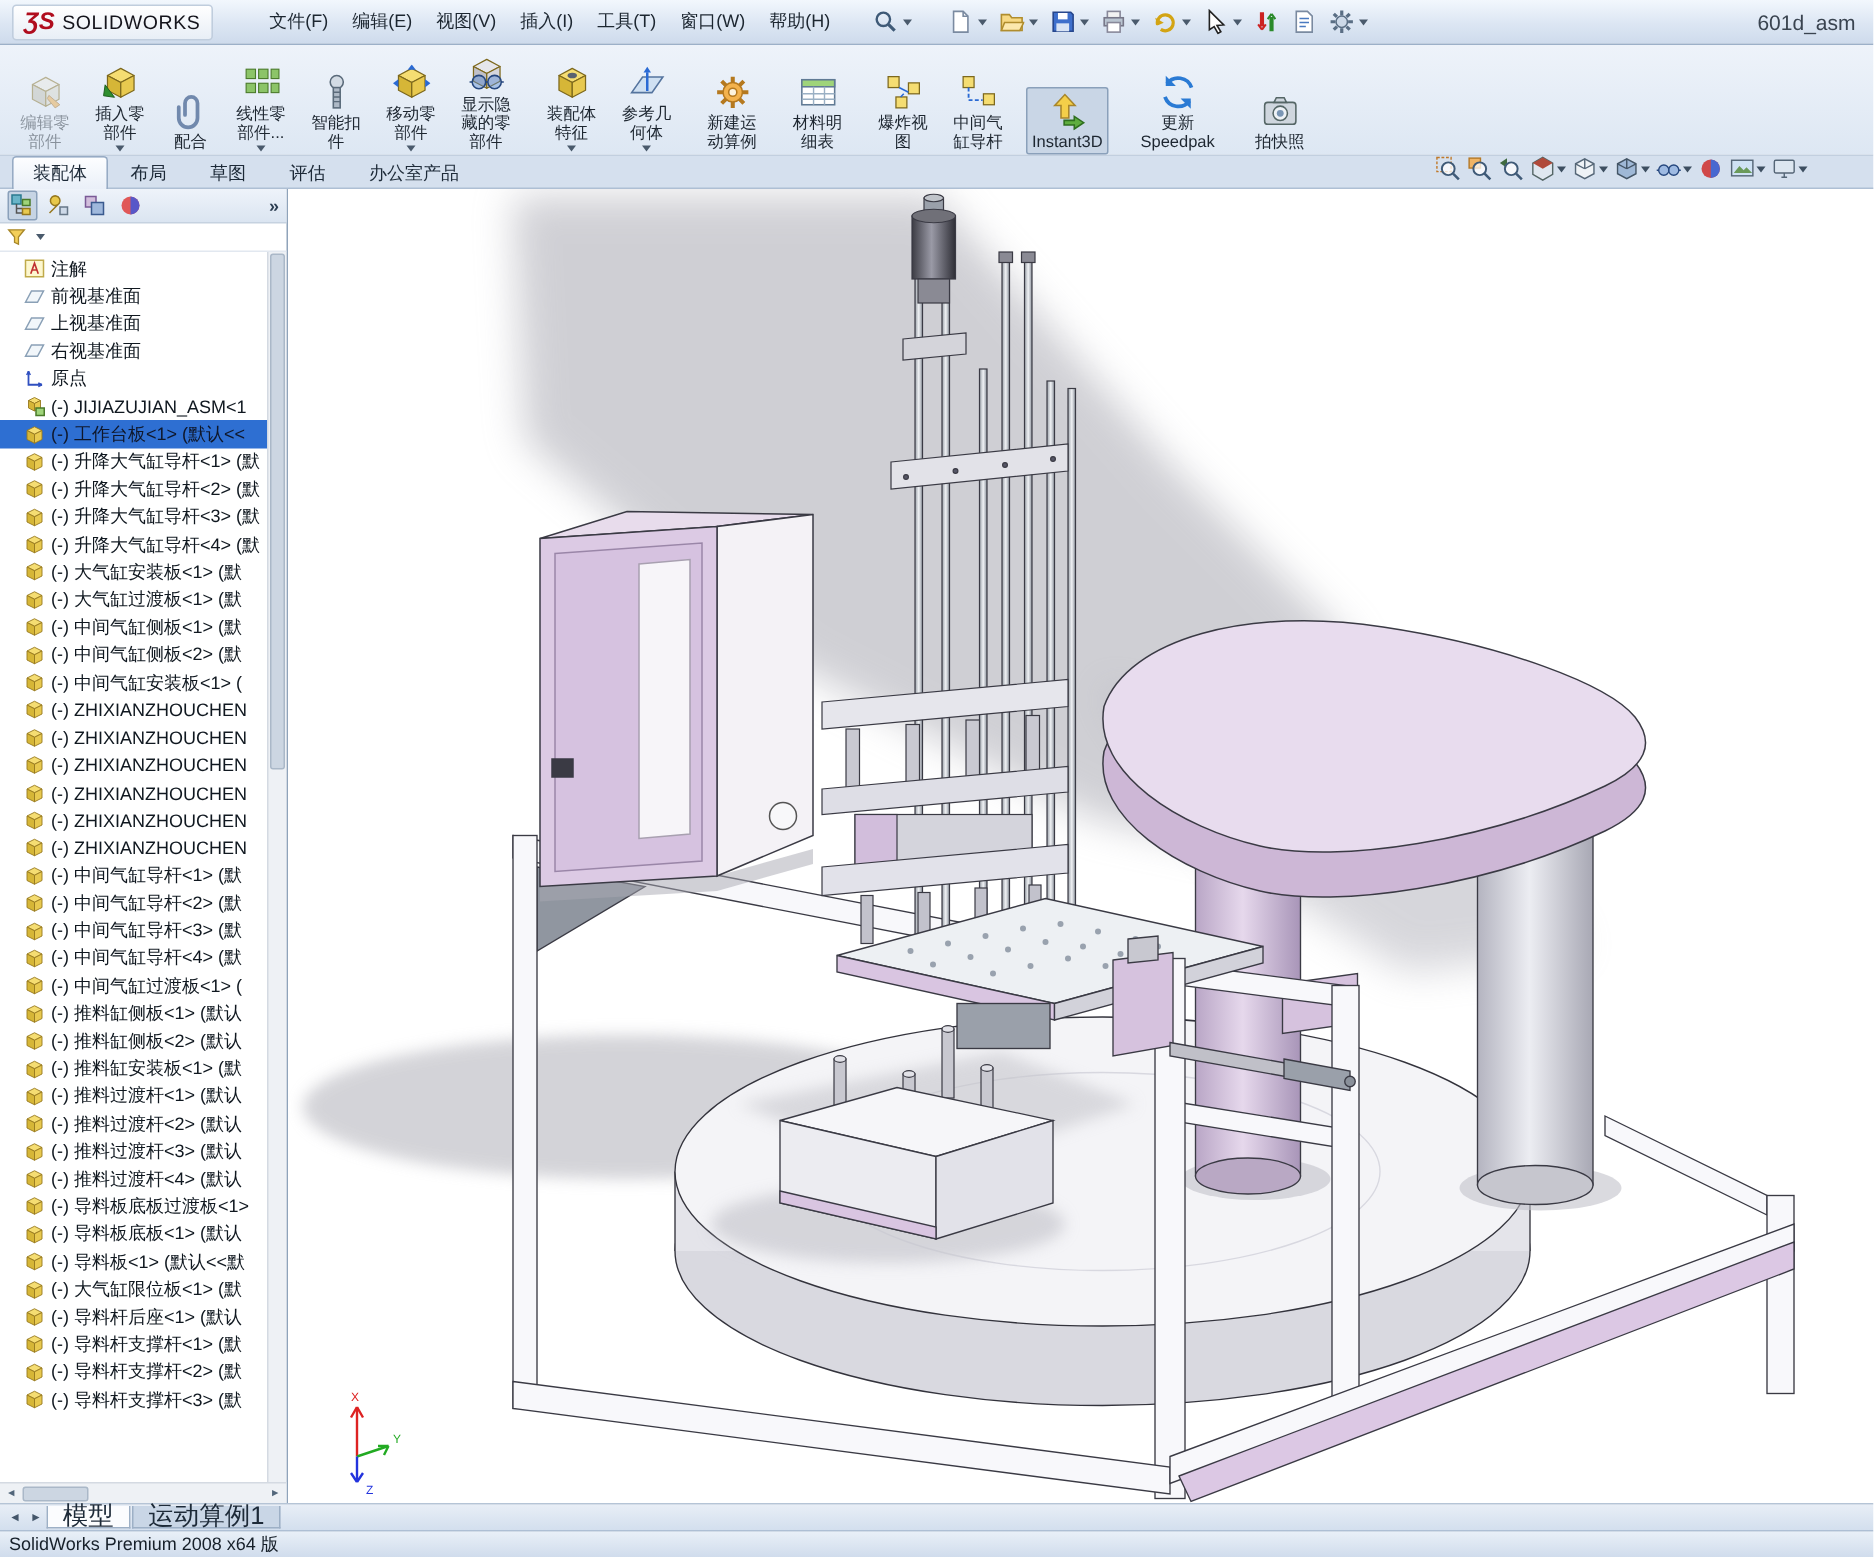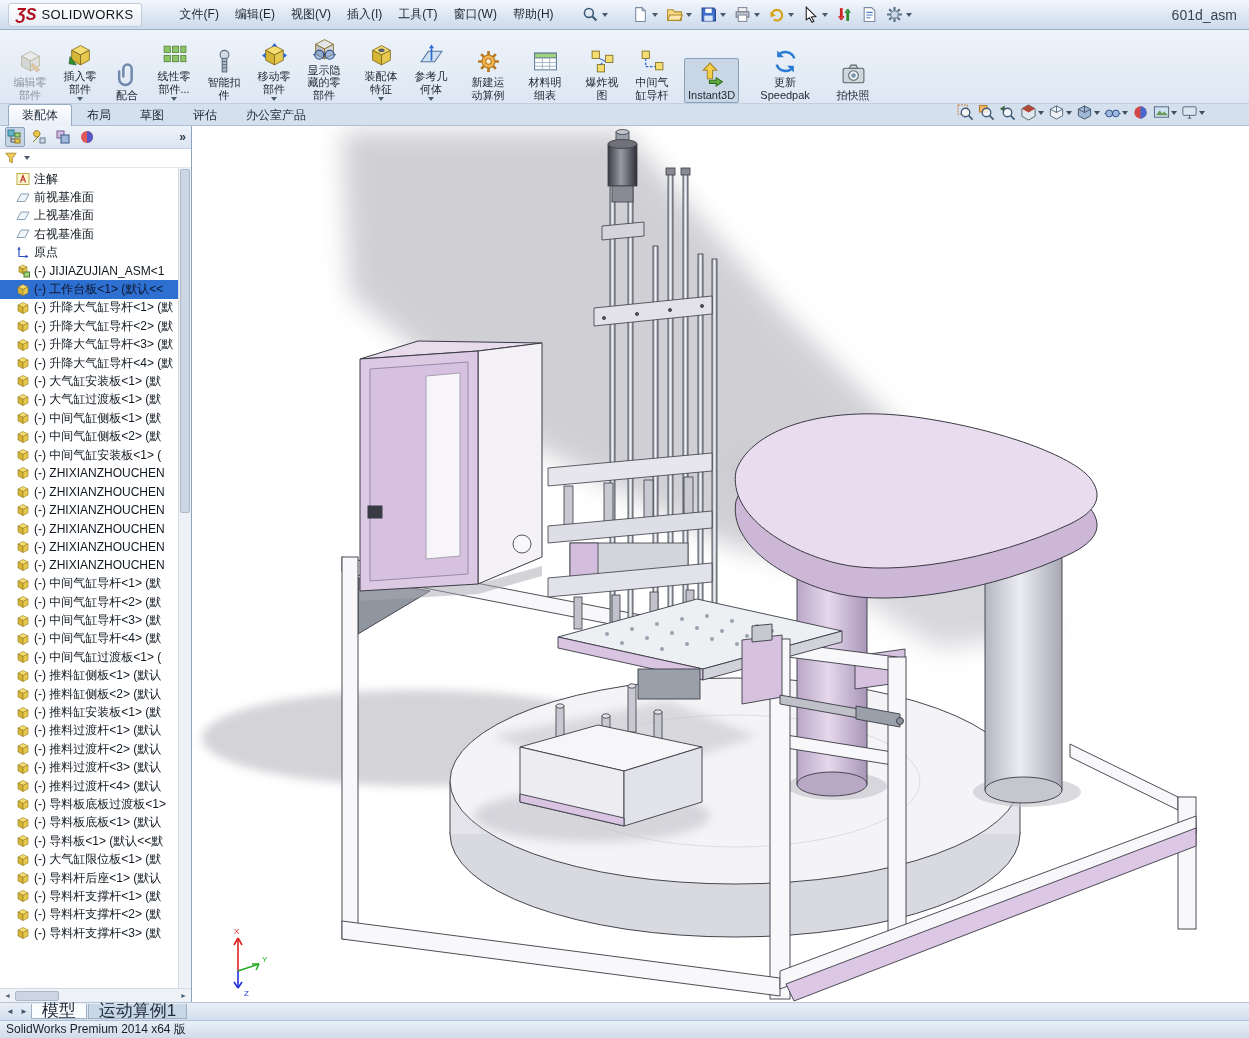--- a/index.html
+++ b/index.html
@@ -1086,15 +1086,15 @@
   </div>
 
   <div class="bottom-bar" id="bottom-bar">
       <span class="bnav">◄</span>
       <span class="bnav">►</span>
       <div class="btab active">模型</div>
       <div class="btab">运动算例1</div>
     </div>
 
   <div class="status-bar">
-    <span>SolidWorks Premium 2014 x64 版</span>
+    <span>SolidWorks Premium 2008 x64 版</span>
   </div>
 </div>
 
 </body></html>

